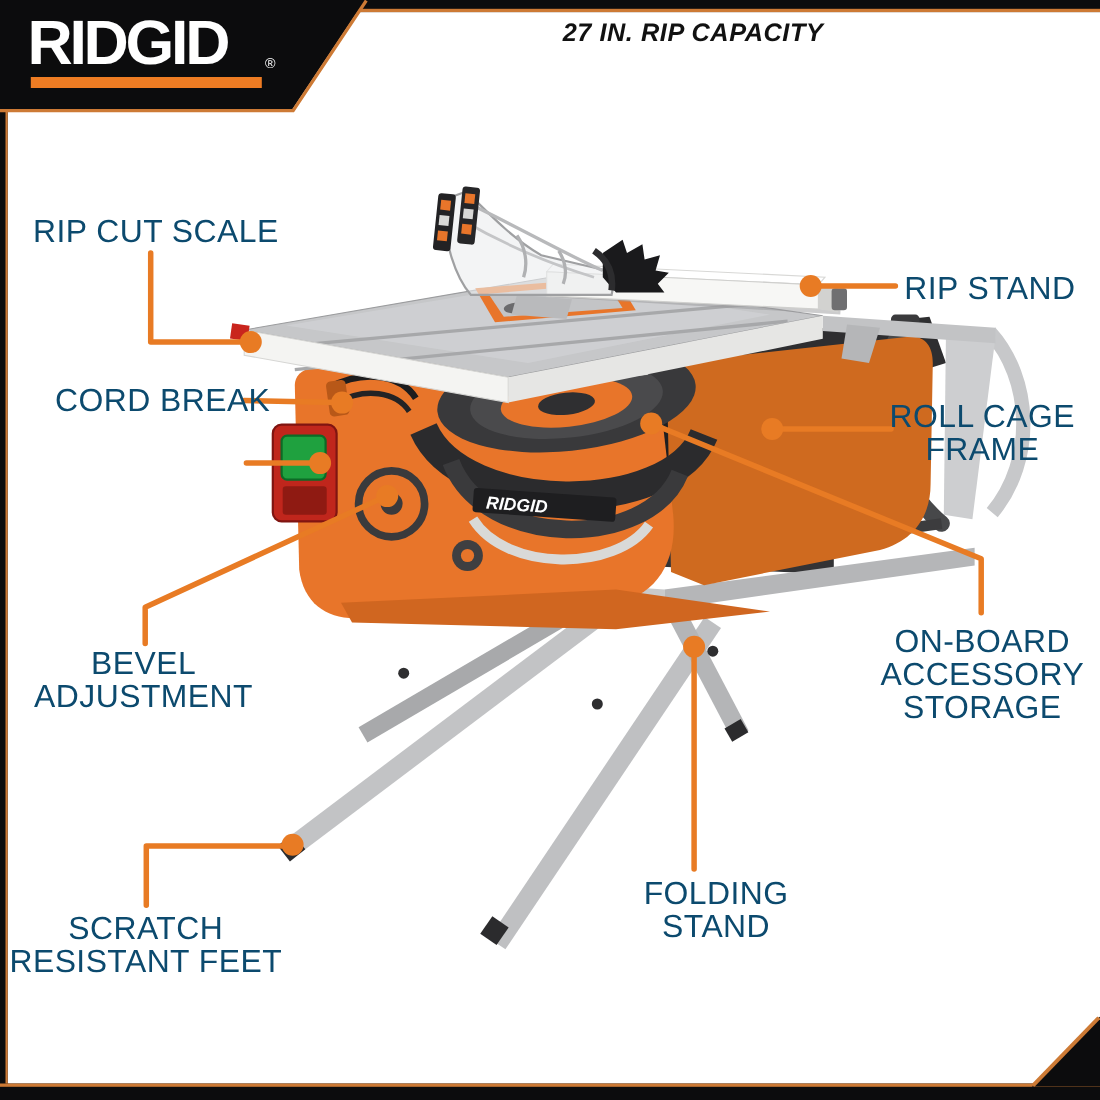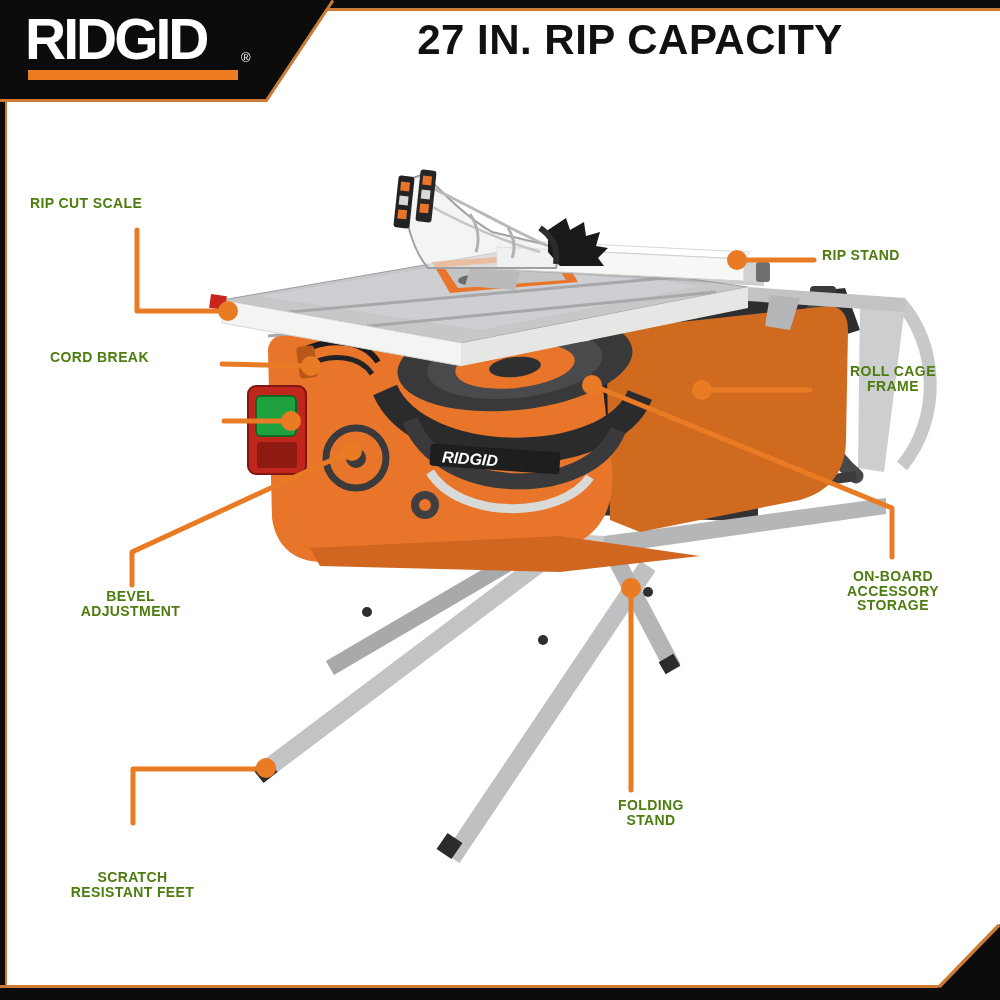--- a/index.html
+++ b/index.html
@@ -14,30 +14,30 @@
               border-top:3px solid #cd7a35;}
   #logo-block{position:absolute;left:0;top:0;}
   #corner-wedge{position:absolute;right:0;bottom:12px;}
   
   #logo-text{position:absolute;left:25px;top:6px;font-size:57px;font-weight:700;
              letter-spacing:-3px;color:#ffffff;}
   #logo-reg{position:absolute;left:241px;top:50px;font-size:13px;color:#ffffff;}
   #logo-underline{position:absolute;left:28px;top:70px;width:210px;height:10px;background:#ee7c23;}
   
   #heading{position:absolute;left:340px;top:16px;width:580px;text-align:center;
-           font-size:42px;font-weight:700;letter-spacing:.5px;color:#111111;}
-  
-  .lbl{position:absolute;font-size:14px;line-height:1.04;font-weight:700;color:#4d7c0f;
+           font-size:23px;font-weight:700;letter-spacing:.5px;color:#111111;font-style:italic;}
+  
+  .lbl{position:absolute;font-size:29px;line-height:1.04;font-weight:400;color:#0c4a6e;
        letter-spacing:.4px;white-space:pre-line;}
   .lbl.center{text-align:center;}
   #lbl-rip-cut-scale{left:30px;top:196px;}
   #lbl-cord-wrap{left:50px;top:350px;}
   #lbl-softstart{left:18px;top:398px;width:220px;}
   #lbl-bevel{left:18px;top:589px;width:225px;}
-  #lbl-scratch{left:5px;top:830px;width:255px;margin-top:40px;}
+  #lbl-scratch{left:5px;top:830px;width:255px;}
   #lbl-rip-fence{left:822px;top:248px;}
   #lbl-roll-cage{left:798px;top:364px;width:190px;}
   #lbl-onboard{left:793px;top:569px;width:200px;}
   #lbl-folding{left:566px;top:798px;width:170px;}
   #main-svg{position:absolute;left:0;top:0;}
 </style>
 </head>
 <body>
 
 <div id="stage">

